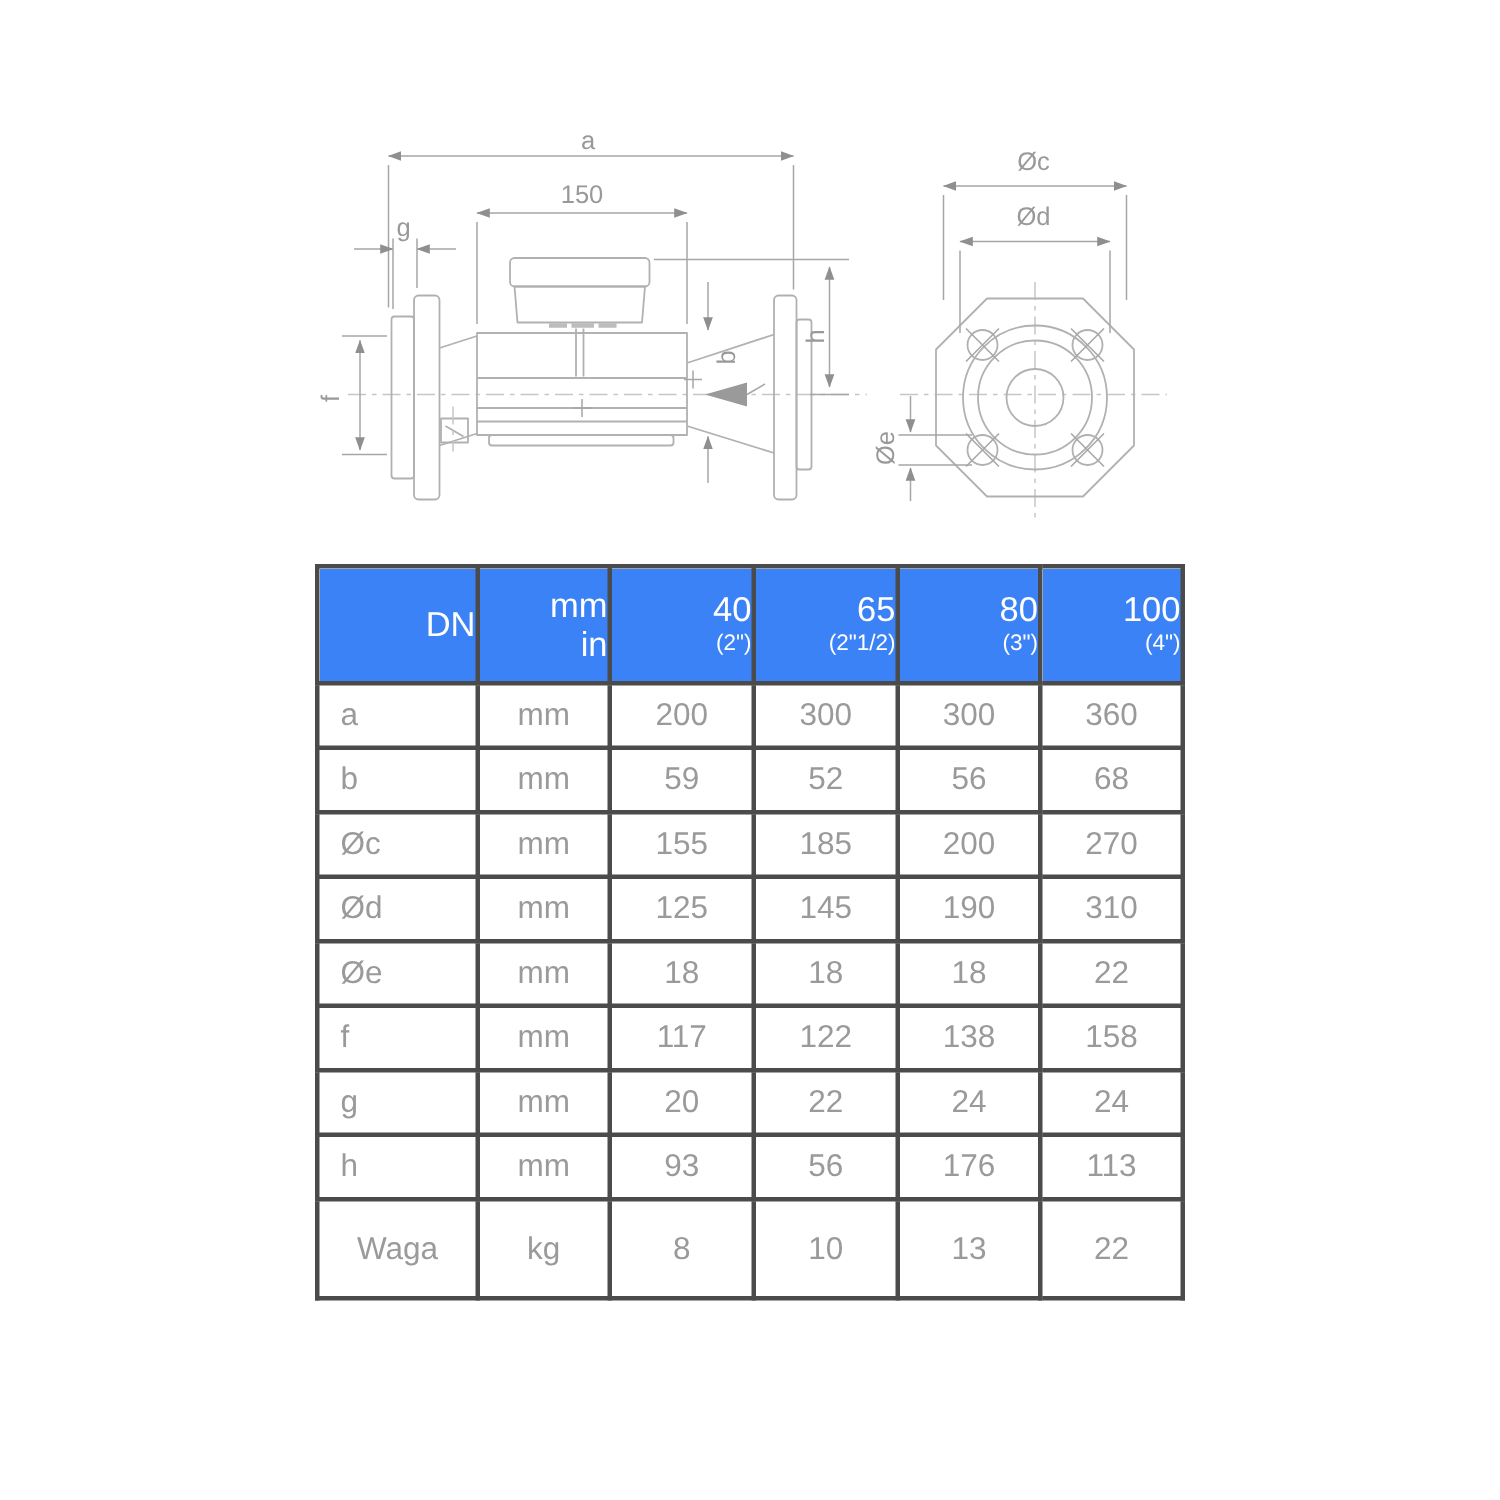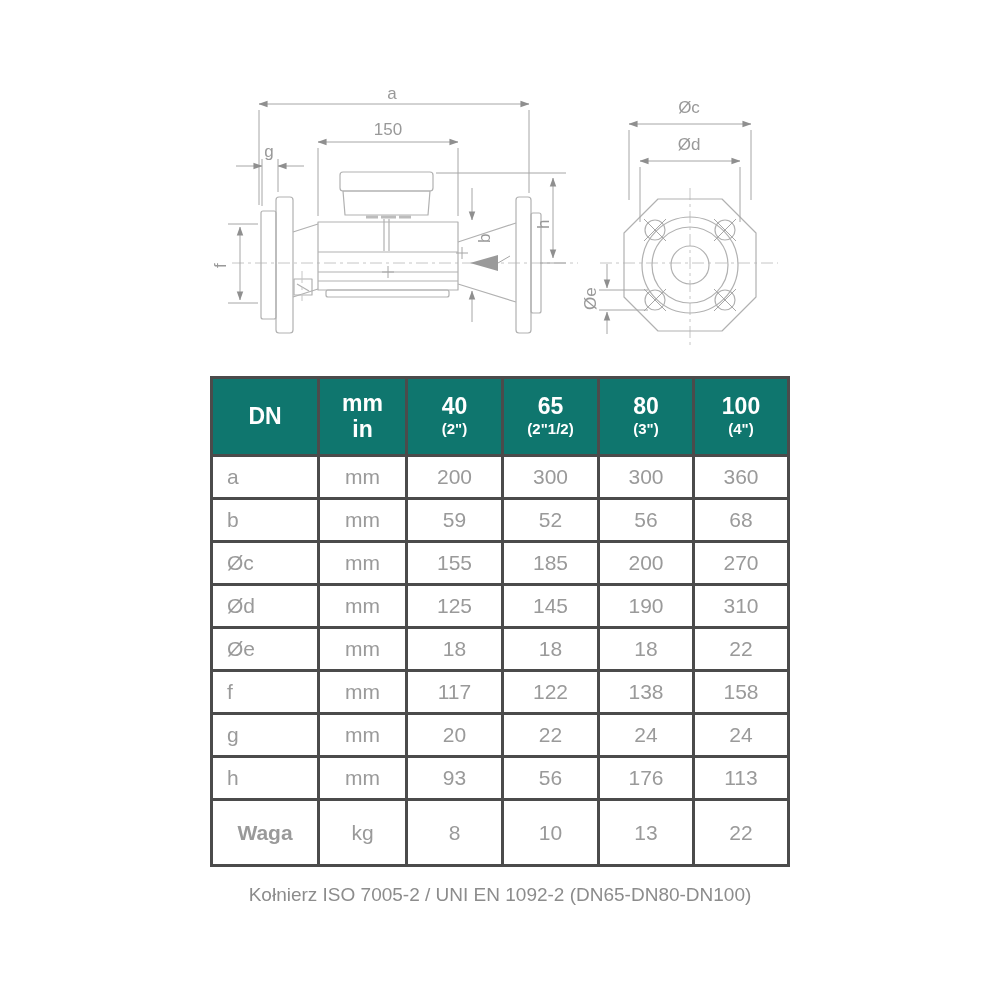--- a/index.html
+++ b/index.html
@@ -10,26 +10,26 @@
   
   table.dims{position:absolute;left:210px;top:376px;width:577px;border-collapse:collapse;
              table-layout:fixed;}
   table.dims col.c1{width:107px;} table.dims col.c2{width:88px;}
   table.dims col.c3{width:96px;}  table.dims col.c4{width:96px;}
   table.dims col.c5{width:95px;}  table.dims col.c6{width:95px;}
   table.dims th, table.dims td{border:3px solid #4b4b4b;margin:0;overflow:hidden;}
   table.dims thead tr{height:78px;}
   table.dims tbody tr{height:43px;}
   table.dims tbody tr.tall{height:66px;}
-  th.hcell{background:#0f766e;color:#ffffff;font-weight:bold;text-align:center;
+  th.hcell{background:#3b82f6;color:#ffffff;font-weight:normal;text-align:right;
            vertical-align:middle;padding:0;}
   .h-main{font-size:23px;line-height:1.12;}
   .h-sub{font-size:15px;line-height:1.25;}
   td.lbl{color:#9a9a9a;font-size:21px;text-align:left;padding:0 0 0 14px;background:#fff;}
-  td.lbl.ctr{text-align:center;padding:0;font-weight:bold;}
+  td.lbl.ctr{text-align:center;padding:0;}
   td.unit,td.val{color:#9a9a9a;font-size:21px;text-align:center;padding:0;background:#fff;}
   
   #footer-note{position:absolute;left:0;top:884px;width:1000px;text-align:center;
                color:#8c8c8c;font-size:19px;}
   
   .geo{stroke:#b1b1b1;stroke-width:1.2;fill:none;stroke-linejoin:round;}
   .dim{stroke:#a6a6a6;stroke-width:1;fill:none;}
   .cl{stroke:#c6c6c6;stroke-width:1;fill:none;stroke-dasharray:12 4 3 4;}
   .dimtxt{fill:#999999;font-size:17px;font-family:"Liberation Sans",sans-serif;}
   .mark{fill:#bcbcbc;stroke:none;}
@@ -246,15 +246,14 @@
         <td class="lbl ctr">Waga</td>
         <td class="unit">kg</td>
         <td class="val">8</td>
         <td class="val">10</td>
         <td class="val">13</td>
         <td class="val">22</td>
       </tr>
     </tbody>
   </table>
 
-  <div id="footer-note">Kołnierz ISO 7005-2 / UNI EN 1092-2 (DN65-DN80-DN100)</div>
 
 </div>
 
 </body></html>

